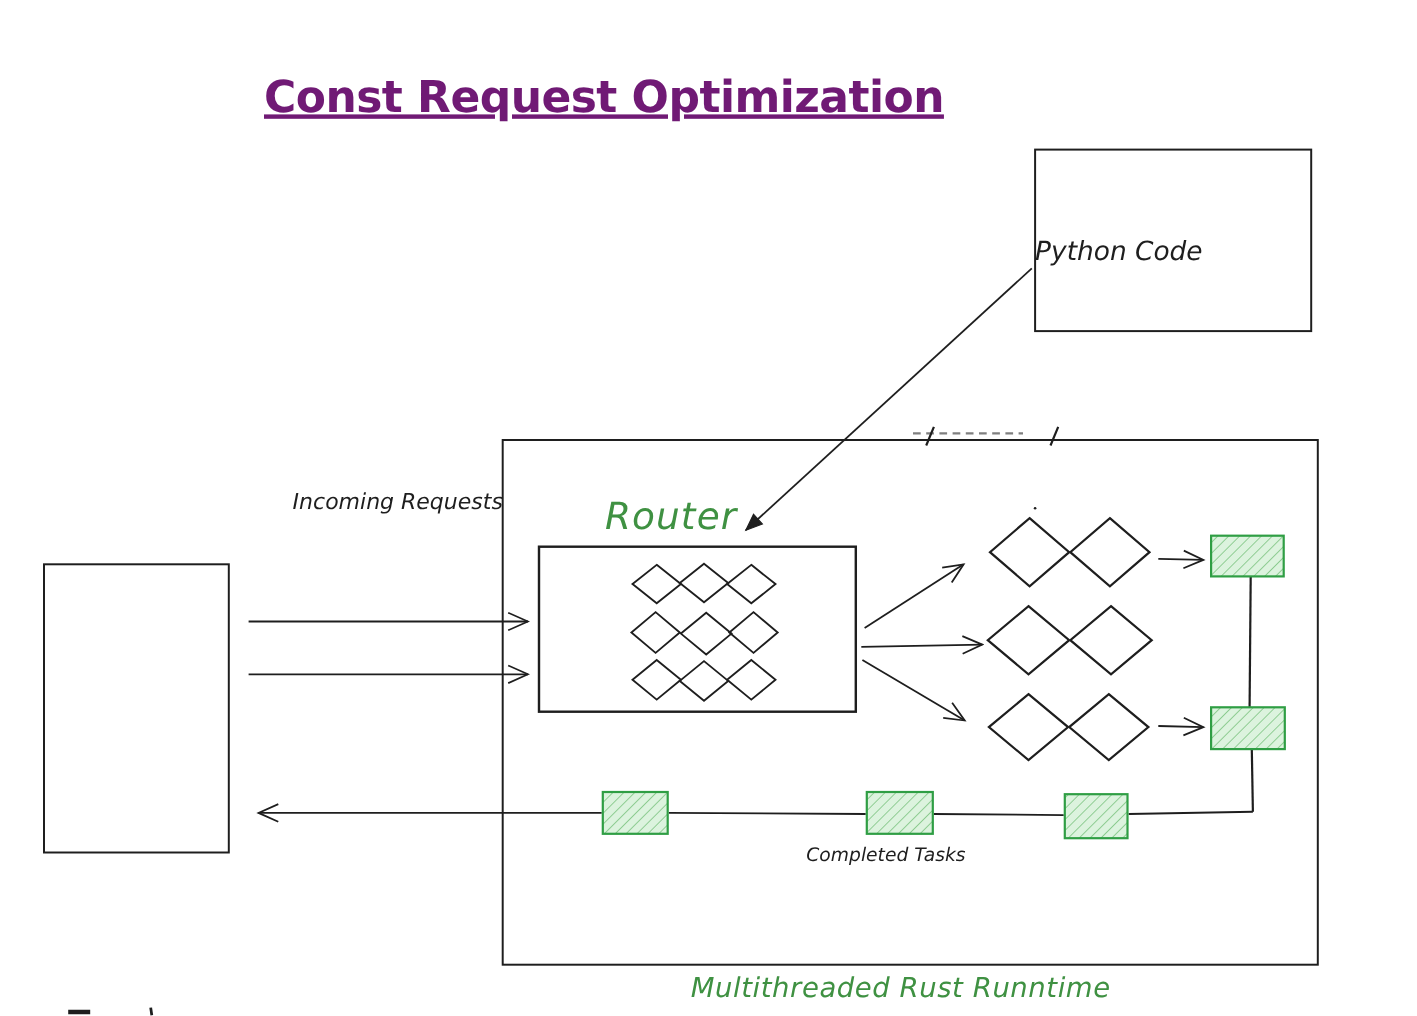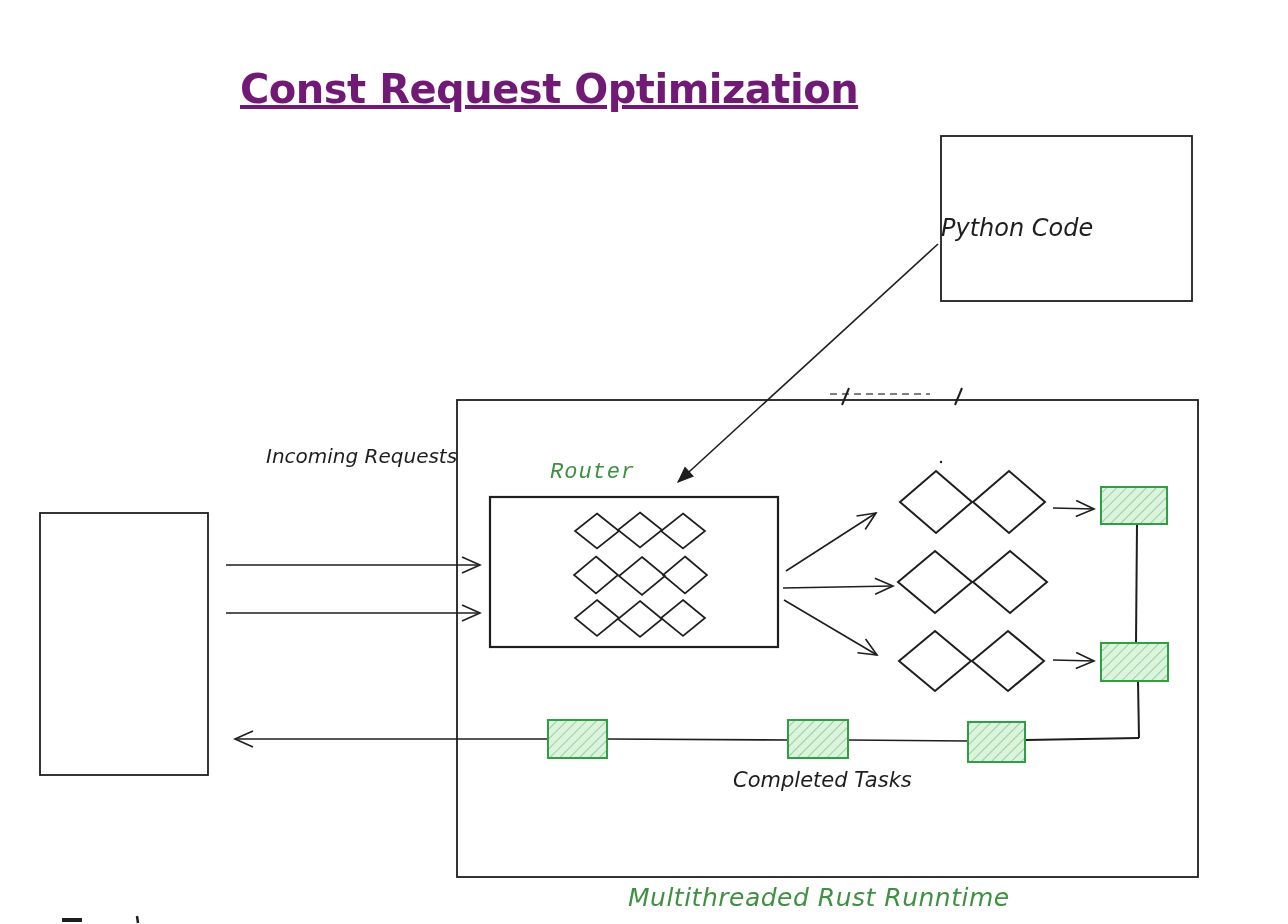--- a/index.html
+++ b/index.html
@@ -48,37 +48,36 @@
     font-size: 24px;
     margin-top: 28px;
   }
   .incoming-label {
     left: 266px;
     top: 444px;
     font-size: 20px;
   }
   .router-label {
     left: 550px;
-    top: 460px;
-    font-size: 22px;
+    top: 450px;
+    font-size: 34px;
     letter-spacing: 1px;
     color: var(--green, #3f9142);
-    font-family: Liberation Mono, monospace;
   }
   .worker-label {
     left: 64px;
     top: 594px;
     font-size: 21px;
     line-height: 1.4;
     color: var(--green, #3f9142);
   }
   .completed-label {
     left: 733px;
     top: 768px;
-    font-size: 21px;
+    font-size: 17px;
   }
   .runtime-label {
     left: 628px;
     top: 883px;
     font-size: 25px;
     letter-spacing: 0.5px;
     color: var(--green, #3f9142);
   }
 </style>
 </head>

